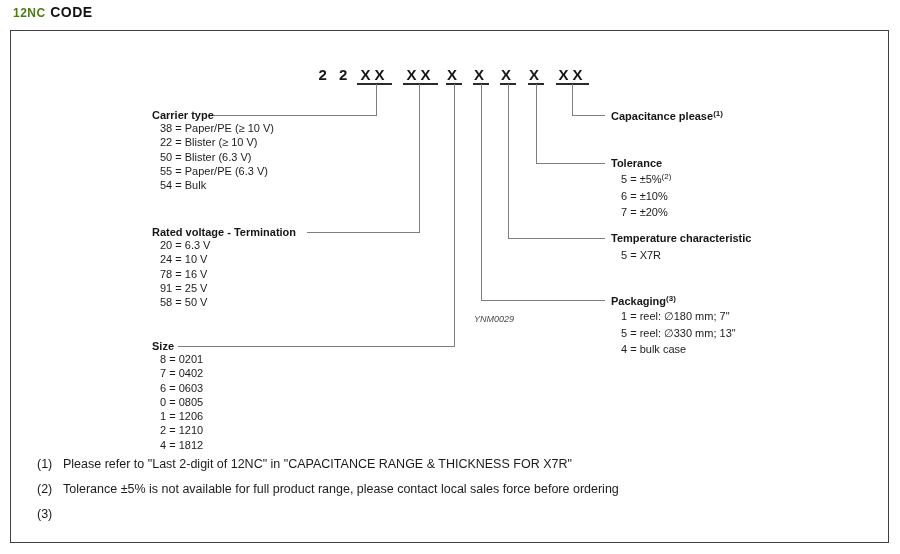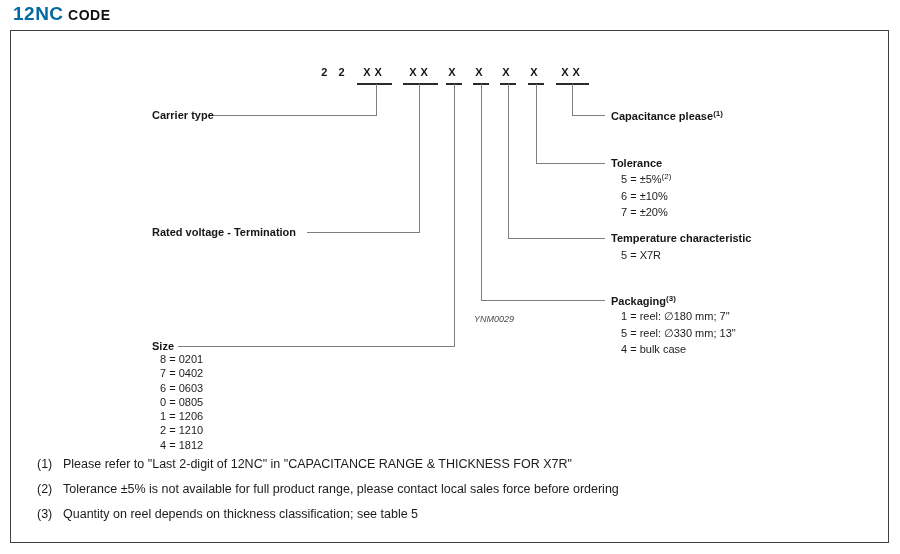--- a/index.html
+++ b/index.html
@@ -6,29 +6,29 @@
   html,body { background:#ffffff; }
   body {
     width:900px; height:554px; position:relative; overflow:hidden;
     font-family:"Liberation Sans", sans-serif; color:#1c1c1c;
     -webkit-font-smoothing:antialiased;
   }
   .page { position:absolute; inset:0; }
 
   
   .title { position:absolute; left:13px; top:3px; white-space:nowrap; }
-  .t-main { font-size:19px; font-weight:bold; letter-spacing:0.5px; color:#0369a1; }
+  .t-main { font-size:12px; font-weight:bold; letter-spacing:0.5px; color:#4d7c0f; }
   .t-sub  { font-size:14px; font-weight:bold; letter-spacing:0.5px; color:#111; }
 
   
   .box { position:absolute; left:10px; top:30px; width:879px; height:513px;
          border:1px solid #3f3f3f; background:transparent; }
 
   
-  .code { position:absolute; top:66px; height:17px; font-size:11px; font-weight:bold;
+  .code { position:absolute; top:66px; height:17px; font-size:15px; font-weight:bold;
           text-align:center; letter-spacing:4px; white-space:nowrap; color:#161616; }
   .grp  { border-bottom:2px solid #2b2b2b; padding-bottom:13px; height:19px; }
 
   
   .vline { position:absolute; width:1px; background:#7e7e7e; }
   .hline { position:absolute; height:1px; background:#7e7e7e; }
 
   
   .sec-label { position:absolute; font-size:11px; font-weight:bold; white-space:nowrap; color:#161616; }
   .sec-items { position:absolute; font-size:11px; white-space:nowrap; color:#1c1c1c; }
@@ -76,22 +76,36 @@
 
   <div class="hline" style="left:208px;top:115px;width:169px;"></div>
   <div class="hline" style="left:307px;top:232px;width:113px;"></div>
   <div class="hline" style="left:178px;top:346px;width:277px;"></div>
   <div class="hline" style="left:481px;top:300px;width:124px;"></div>
   <div class="hline" style="left:508px;top:238px;width:97px;"></div>
   <div class="hline" style="left:536px;top:163px;width:69px;"></div>
   <div class="hline" style="left:572px;top:115px;width:33px;"></div>
 
   <div class="sec-label" style="left:152px;top:109px;">Carrier type</div>
+  <div class="sec-items" style="left:160px;top:121px;">
+      <div class="li">38 = Paper/PE (≥ 10 V)</div>
+      <div class="li">22 = Blister (≥ 10 V)</div>
+      <div class="li">50 = Blister (6.3 V)</div>
+      <div class="li">55 = Paper/PE (6.3 V)</div>
+      <div class="li">54 = Bulk</div>
+    </div>
 
   <div class="sec-label" style="left:152px;top:226px;">Rated voltage - Termination</div>
+  <div class="sec-items" style="left:160px;top:238px;">
+      <div class="li">20 = 6.3 V</div>
+      <div class="li">24 = 10 V</div>
+      <div class="li">78 = 16 V</div>
+      <div class="li">91 = 25 V</div>
+      <div class="li">58 = 50 V</div>
+    </div>
 
   <div class="sec-label" style="left:152px;top:340px;">Size</div>
   <div class="sec-items" style="left:160px;top:352px;text-align:center;">
       <div class="li">8 = 0201</div>
       <div class="li">7 = 0402</div>
       <div class="li">6 = 0603</div>
       <div class="li">0 = 0805</div>
       <div class="li">1 = 1206</div>
       <div class="li">2 = 1210</div>
       <div class="li">4 = 1812</div>
@@ -128,17 +142,16 @@
       <div class="fnrow">
       <span class="fnmark">(1)</span>
       <span class="fntext">Please refer to "Last 2-digit of 12NC" in "CAPACITANCE RANGE &amp; THICKNESS FOR X7R"</span>
     </div>
       <div class="fnrow">
       <span class="fnmark">(2)</span>
       <span class="fntext">Tolerance ±5% is not available for full product range, please contact local sales force before ordering</span>
     </div>
       <div class="fnrow">
       <span class="fnmark">(3)</span>
-      <span class="fntext">Quantity on reel depends on thickness classification; see table 5</span>
     </div>
     </div>
 
 </div>
 
 </body></html>

